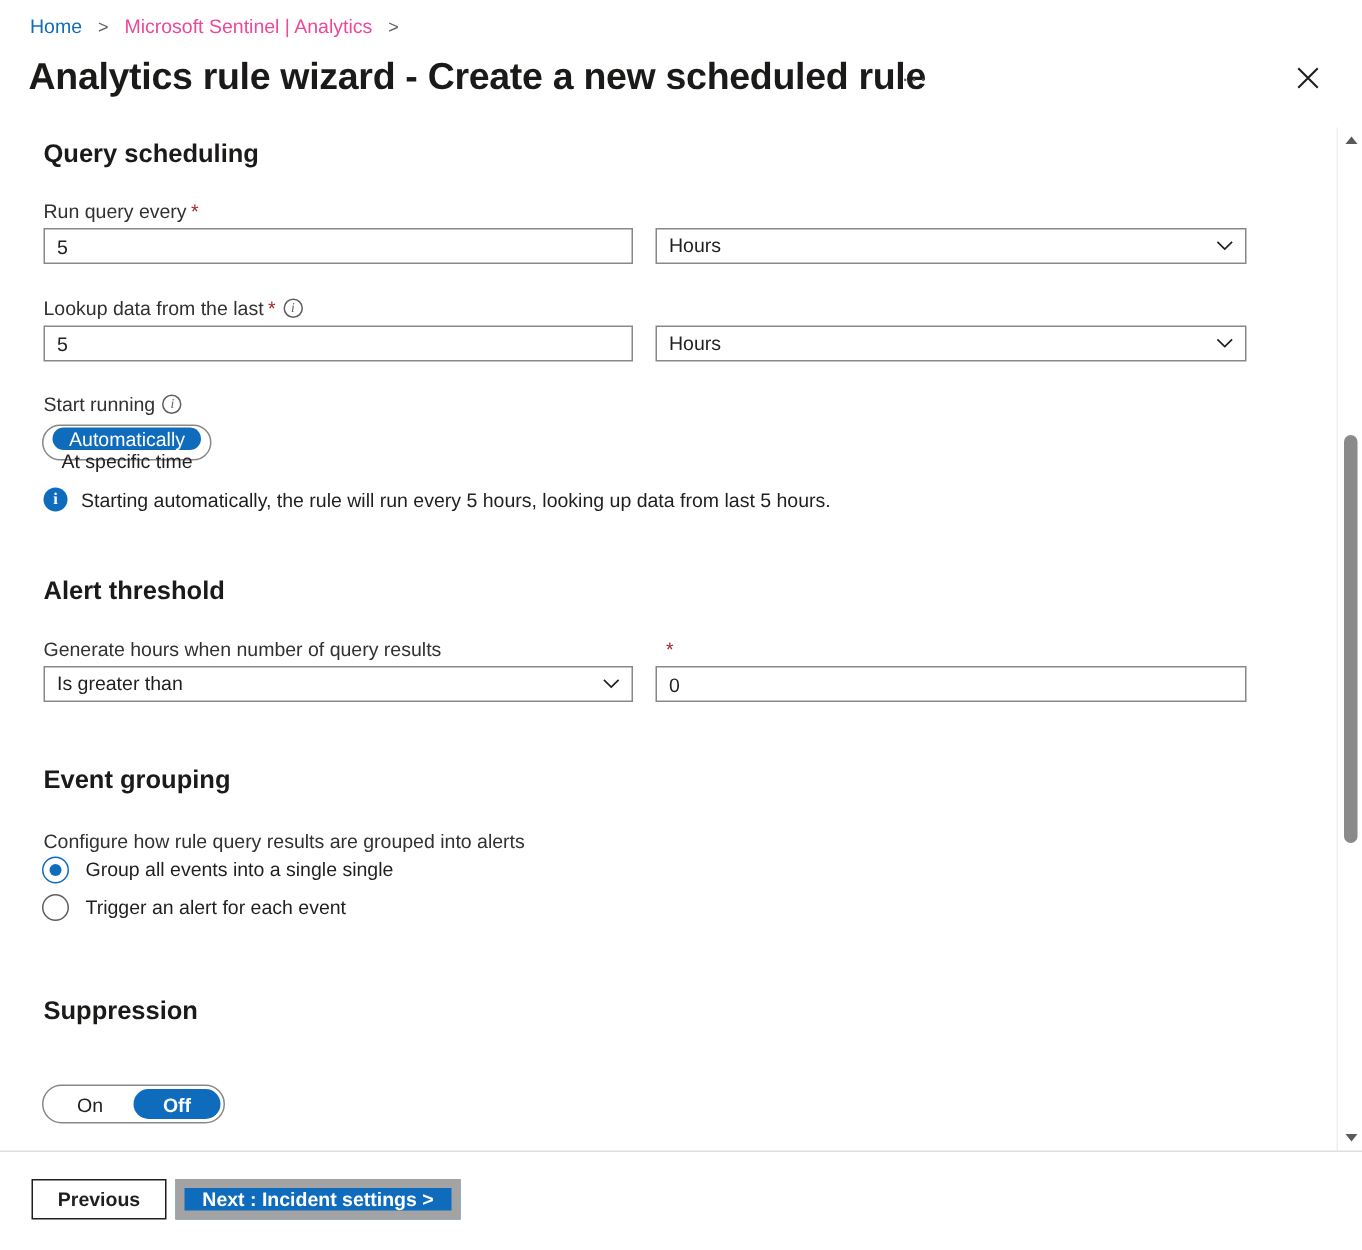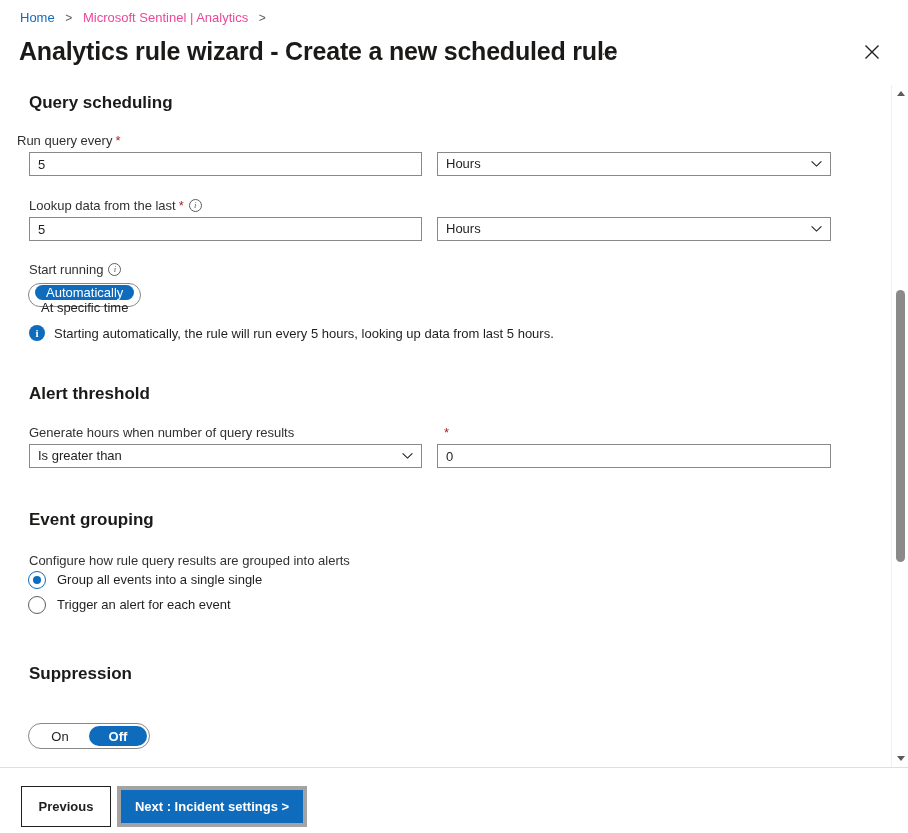--- a/index.html
+++ b/index.html
@@ -288,38 +288,38 @@
 
   
   .footer-sep {
     position: absolute;
     left: 0; top: 767px;
     width: 908px; height: 1px;
     background: #e1dfdd;
   }
   .btn {
     position: absolute;
-    height: 41px;
+    height: 27px;
     font-size: 13px;
     font-weight: 600;
     font-family: "Liberation Sans", sans-serif;
     display: flex;
     align-items: center;
     justify-content: center;
     cursor: pointer;
     white-space: nowrap;
   }
   .btn.secondary {
     background: #fff;
     border: 1px solid #201f1e;
     color: #201f1e;
   }
   .btn.primary {
     background: #0f6cbd;
-    border: 4px solid #a3a3a3;
+    border: 6px solid #a3a3a3;
     color: #fff;
   }
 </style>
 </head>
 <body>
 
 <div id="page">
 
   <div class="breadcrumb">
     <span class="bc-link home">Home</span>
@@ -335,21 +335,21 @@
   <div class="close-btn">
     <svg width="22" height="22" viewBox="0 0 22 22" aria-hidden="true">
       <path d="M4.5 4.5 L17.5 17.5 M17.5 4.5 L4.5 17.5" stroke="#201f1e" stroke-width="1.4" fill="none"></path>
     </svg>
   </div>
 
   <div class="content">
 
     <div class="section-head" style="left:29px; top:10px;">Query scheduling</div>
 
-    <div class="field-label" style="left:17px; top:50px;">
+    <div class="field-label" style="left:29px; top:50px;">
       <span>Run query every</span><span class="req">*</span>
     </div>
     <input class="txtbox" style="left: 29px; top: 70px; width: 393px;" value="5">
     <div class="combo" style="left:437px; top:70px; width:394px;">
       <span>Hours</span>
       <span class="chev">
         <svg width="11" height="7" viewBox="0 0 11 7">
             <path d="M0.6 0.8 L5.5 5.6 L10.4 0.8" stroke="#201f1e" stroke-width="1.1" fill="none"></path>
           </svg>
       </span>

